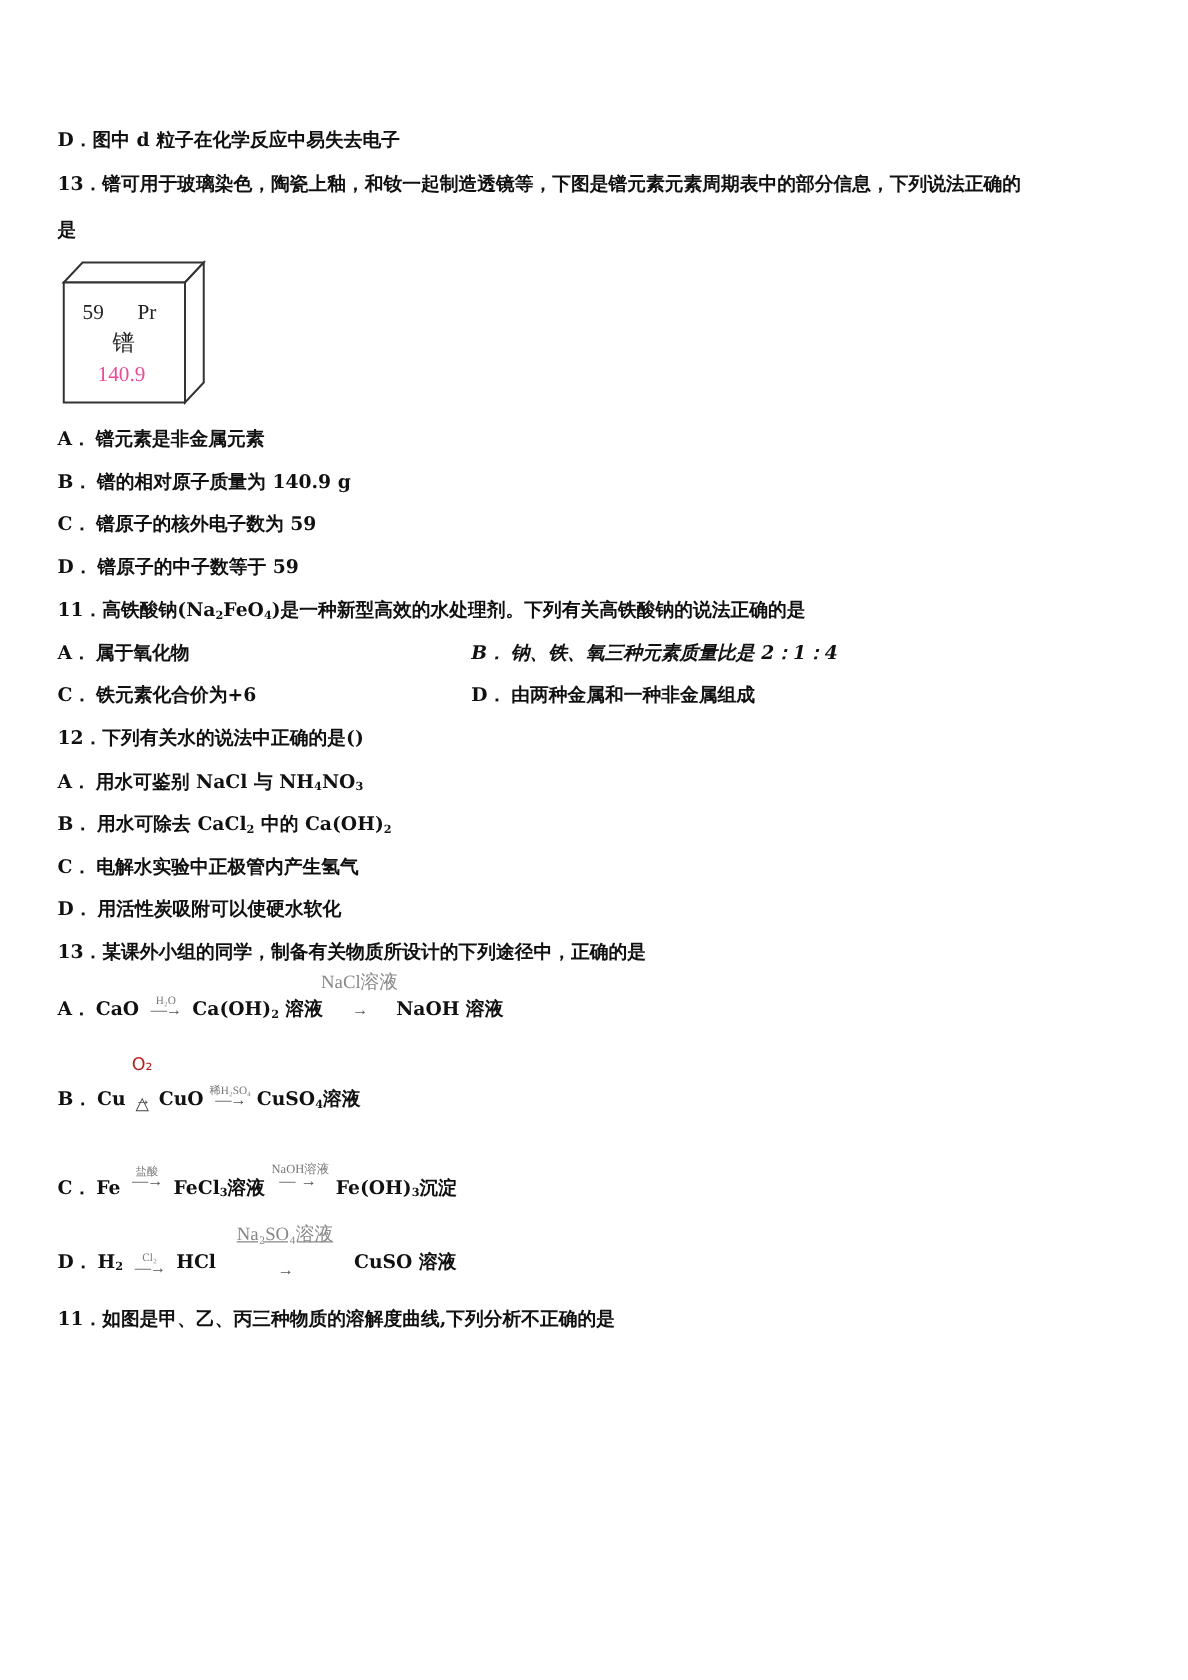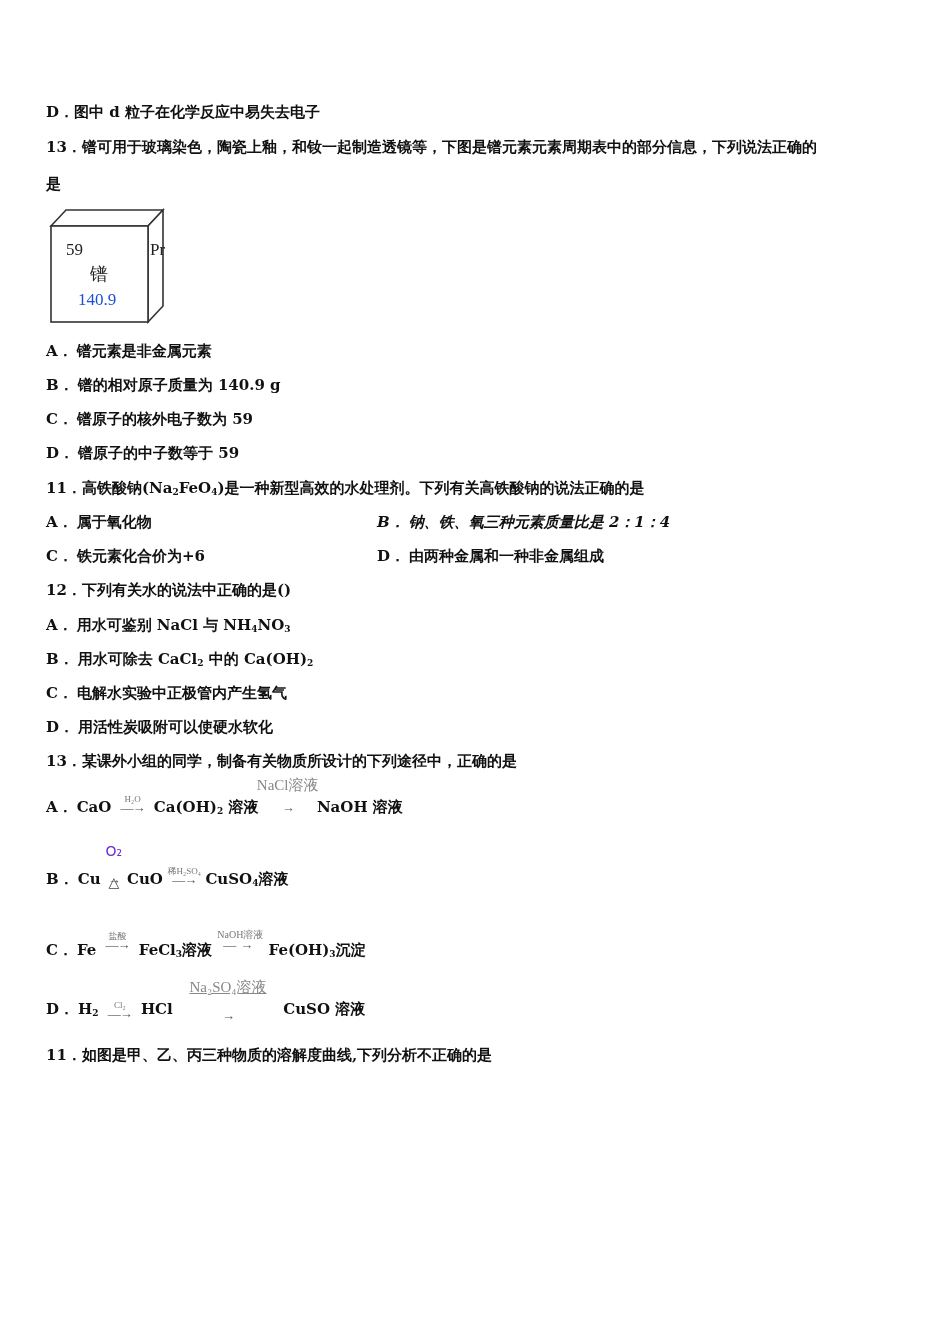--- a/index.html
+++ b/index.html
@@ -24,23 +24,23 @@
     sub { font-size: 9px; vertical-align: -2px; }
 
     
     .pt-cell {
       position: absolute;
       left: 48px; top: 208px;
       width: 118px; height: 116px;
     }
     .pt-cell svg { position: absolute; left: 0; top: 0; }
     .pt-num { position: absolute; left: 18px; top: 32px; font-family: "Liberation Serif", serif; font-size: 17px; color: #222; font-weight: normal; }
-    .pt-sym { position: absolute; left: 62px; top: 32px; font-family: "Liberation Serif", serif; font-size: 17px; color: #222; font-weight: normal; margin-left: 40px; }
+    .pt-sym { position: absolute; left: 62px; top: 32px; font-family: "Liberation Serif", serif; font-size: 17px; color: #222; font-weight: normal; }
     .pt-name { position: absolute; left: 42px; top: 54px; font-size: 18px; color: #222; font-weight: normal; }
-    .pt-mass { position: absolute; left: 30px; top: 82px; font-family: "Liberation Serif", serif; font-size: 17px; color: #1d4ed8; font-weight: normal; }
+    .pt-mass { position: absolute; left: 30px; top: 82px; font-family: "Liberation Serif", serif; font-size: 17px; color: #ec4899; font-weight: normal; }
     .arrow-over {
       display: inline-block; position: relative;
       font-weight: normal; color: #777;
       font-family: "Liberation Serif", serif;
       margin: 0 4px;
     }
     .arrow-over .cond { position: absolute; left: 50%; transform: translateX(-50%); white-space: nowrap; }
     .arrow-over .shaft { font-size: 13px; color: #555; letter-spacing: -1px; }
     .small-cond { font-size: 9px; top: -8px; }
     .big-cond { font-size: 15px; top: -22px; color: #888; }
@@ -125,21 +125,21 @@
   <span class="opt-label">A．</span><span>CaO</span>
   <span class="arrow-over"><span class="cond small-cond">H₂O</span><span class="shaft">—→</span></span>
   <span>Ca(OH)</span><sub>2</sub><span> 溶液</span>
   <span class="arrow-over" style="margin:0 18px;"><span class="cond big-cond">NaCl溶液</span><span class="shaft">→</span></span>
   <span>NaOH 溶液</span>
 </div>
 
 <div class="line" style="top:869px;">
   <span class="opt-label">B．</span><span>Cu</span>
   <span class="arrow-over" style="margin:0 2px;">
-    <span class="cond" style="top:-28px;font-family:'DejaVu Sans',sans-serif;font-size:14px;color:#6d28d9;">O₂</span>
+    <span class="cond" style="top:-28px;font-family:'DejaVu Sans',sans-serif;font-size:14px;color:#b91c1c;">O₂</span>
     <span class="shaft">→</span>
     <span class="cond tri" style="top:4px;">△</span>
   </span>
   <span>CuO</span>
   <span class="arrow-over"><span class="cond small-cond">稀H₂SO₄</span><span class="shaft">—→</span></span>
   <span>CuSO</span><sub>4</sub><span>溶液</span>
 </div>
 
 <div class="line" style="top:940px;">
   <span class="opt-label">C．</span><span>Fe</span>

